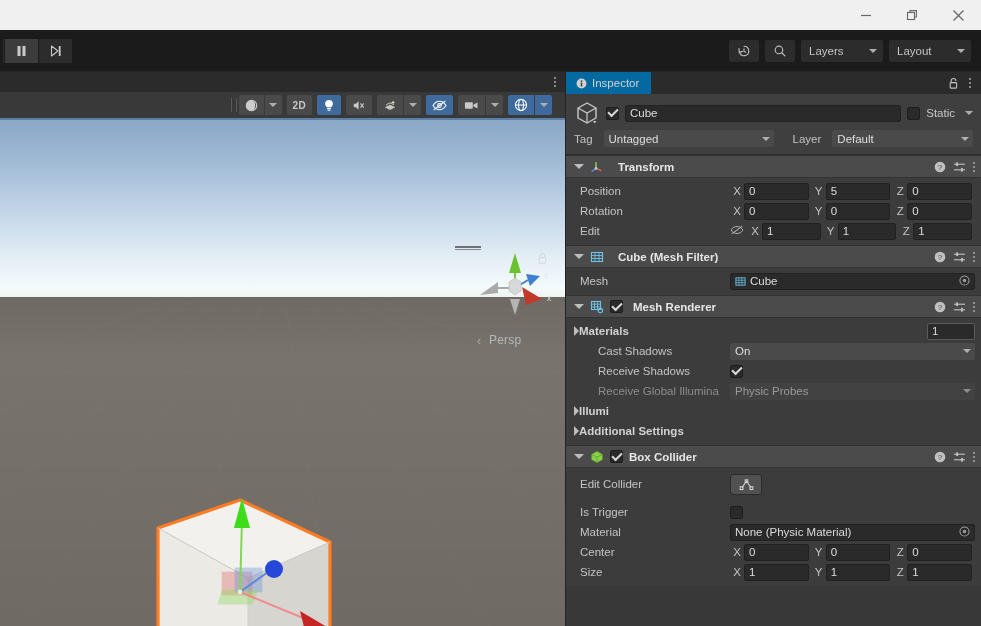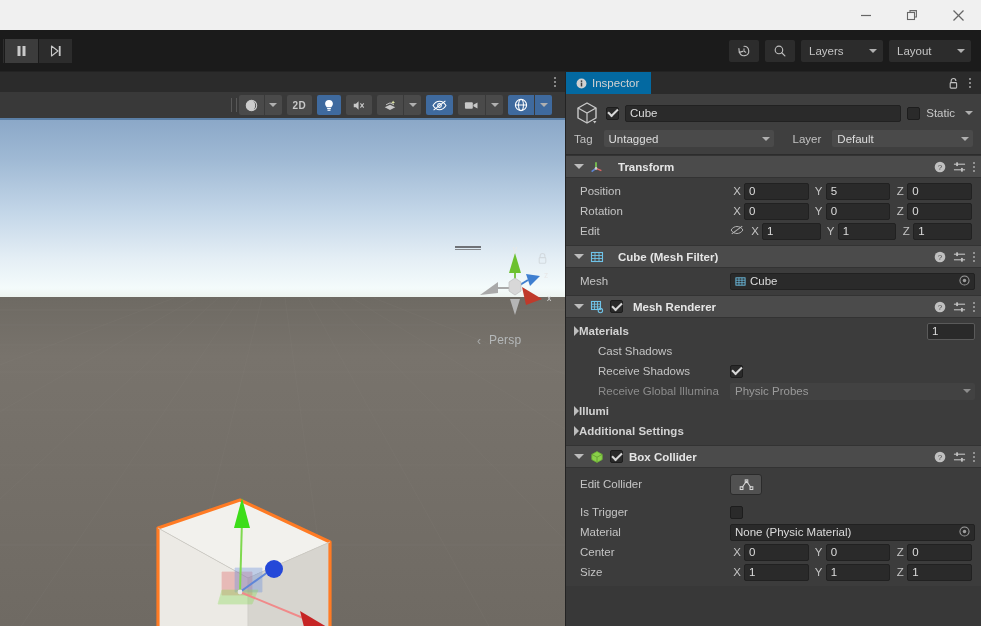--- a/index.html
+++ b/index.html
@@ -667,20 +667,24 @@
       </span>
     </div>
     <div class="comp-body">
       <div class="sub-fold">
         <span class="foldout closed"></span>
         <span class="lbl">Materials</span>
         <span class="cntfield">1</span>
       </div>
       <div class="row">
         <span class="row-lbl indent">Cast Shadows</span>
+        <span class="dropdown" style="flex:1 1 auto">
+          <span>On</span>
+          <span class="caret"></span>
+        </span>
       </div>
       <div class="row">
         <span class="row-lbl indent">Receive Shadows</span>
         <span class="mini-cb checked"></span>
       </div>
       <div class="row">
         <span class="row-lbl indent dim">Receive Global Illumina</span>
         <span class="dropdown dim" style="flex:1 1 auto;background:#424242">
           <span>Physic Probes</span>
           <span class="caret" style="border-top-color:#8d8d8d"></span>

